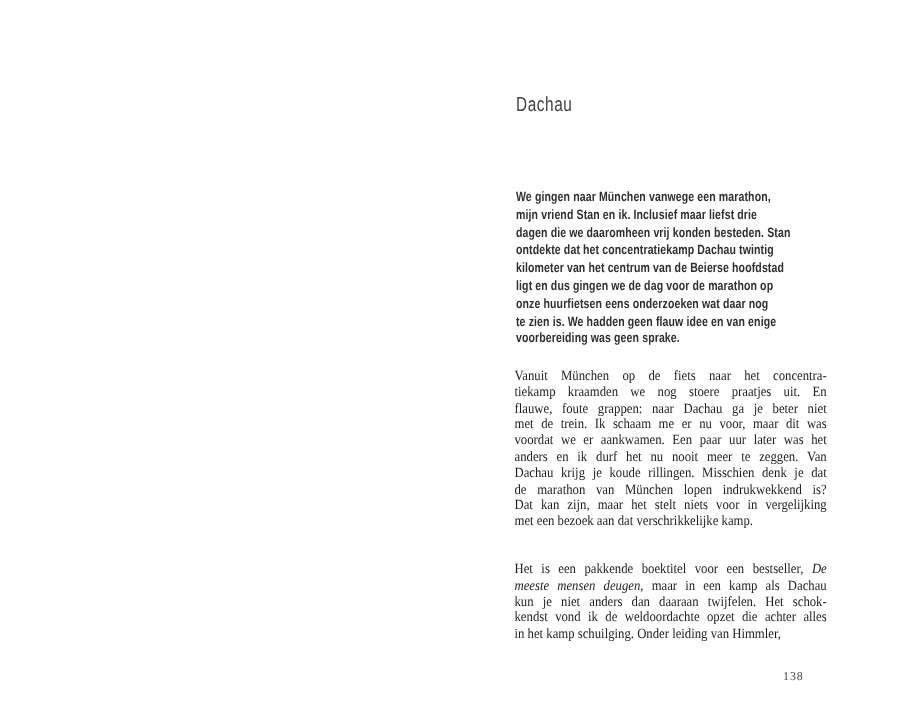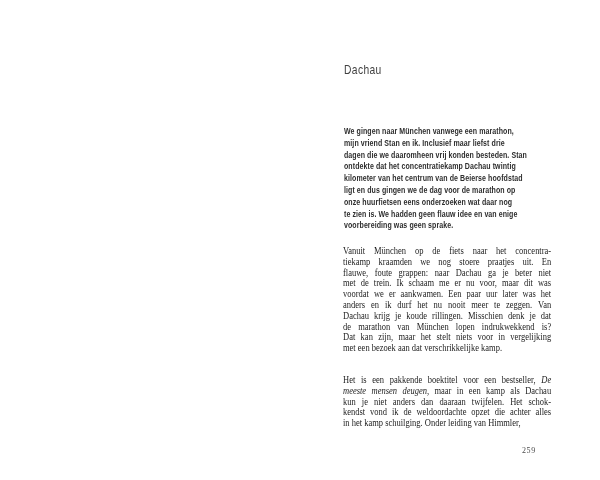--- a/index.html
+++ b/index.html
@@ -116,14 +116,14 @@
     </div>
 
   <div class="body-para para-1" id="para1">
       <div class="line"><span>Het is een pakkende boektitel voor een bestseller, </span><span class="it">De</span></div>
       <div class="line"><span class="it">meeste mensen deugen</span><span>, maar in een kamp als Dachau</span></div>
       <div class="line">kun je niet anders dan daaraan twijfelen. Het schok-</div>
       <div class="line">kendst vond ik de weldoordachte opzet die achter alles</div>
       <div class="line last">in het kamp schuilging. Onder leiding van Himmler,</div>
     </div>
 
-  <div class="folio">259</div>
+  <div class="folio">138</div>
 </div>
 
 </body></html>

